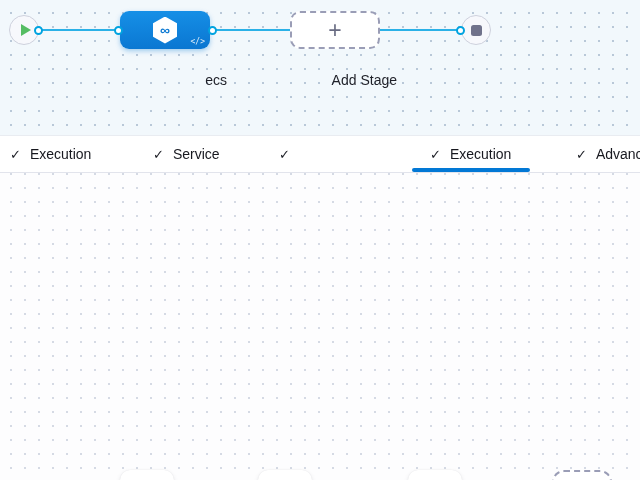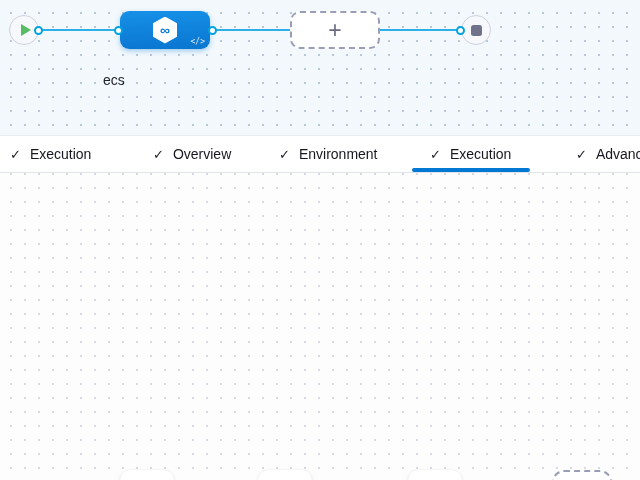--- a/index.html
+++ b/index.html
@@ -70,21 +70,21 @@
     position:absolute; background:#fff; border:2px dashed #9a9db6;
     z-index:2; display:flex; align-items:center; justify-content:center;
     color:#686b82; cursor:pointer;
   }
   .add-box .plus { font-size:23px; font-weight:300; line-height:1; }
   .add-stage-box { left:290px; top:11px; width:90px; height:38px; border-radius:10px; }
   .add-step-box  { left:552px; top:297px; width:60px; height:60px; border-radius:12px; }
 
   
   .g-label {
-    position:absolute; width:124px; text-align:left;
+    position:absolute; width:124px; text-align:right;
     font-size:14px; line-height:21px; color:#1f2028; z-index:2;
   }
 
   
   .step-card {
     position:absolute; top:297px; width:54px; height:58px; border-radius:10px;
     background:#fff; z-index:3;
     box-shadow:0 2px 5px rgba(40,41,61,.10), 0 0 1px rgba(40,41,61,.12);
   }
 
@@ -129,43 +129,43 @@
       <span class="hexagon">
         <span class="infinity">∞</span>
       </span>
       <span class="code-glyph">&lt;/&gt;</span>
     </div>
     <div class="g-label" style="left:103px;top:70px">ecs</div>
 
     <div class="add-box add-stage-box">
       <span class="plus">+</span>
     </div>
+    <div class="g-label" style="left:273px;top:70px">Add Stage</div>
 
     <div class="round-node" style="left:461px;top:15px">
       <span class="stop-sq"></span>
     </div>
 
     <div class="dot" style="left:33.5px;top:25.5px"></div>
     <div class="dot" style="left:113.5px;top:25.5px"></div>
     <div class="dot" style="left:207.5px;top:25.5px"></div>
     <div class="dot" style="left:455.5px;top:25.5px"></div>
   </section>
 
   <nav class="tabbar">
     <div class="tab">
       <span class="chk">✓</span>
       <span class="tab-label">Execution</span>
     </div>
     <div class="tab">
       <span class="chk">✓</span>
-      <span class="tab-label">Overview</span>
+      <span class="tab-label">Service</span>
     </div>
     <div class="tab">
       <span class="chk">✓</span>
-      <span class="tab-label">Environment</span>
     </div>
     <div class="tab active">
       <span class="chk">✓</span>
       <span class="tab-label">Execution</span>
     </div>
     <div class="tab">
       <span class="chk">✓</span>
       <span class="tab-label">Advanced</span>
     </div>
     <div class="tab-underline"></div>

